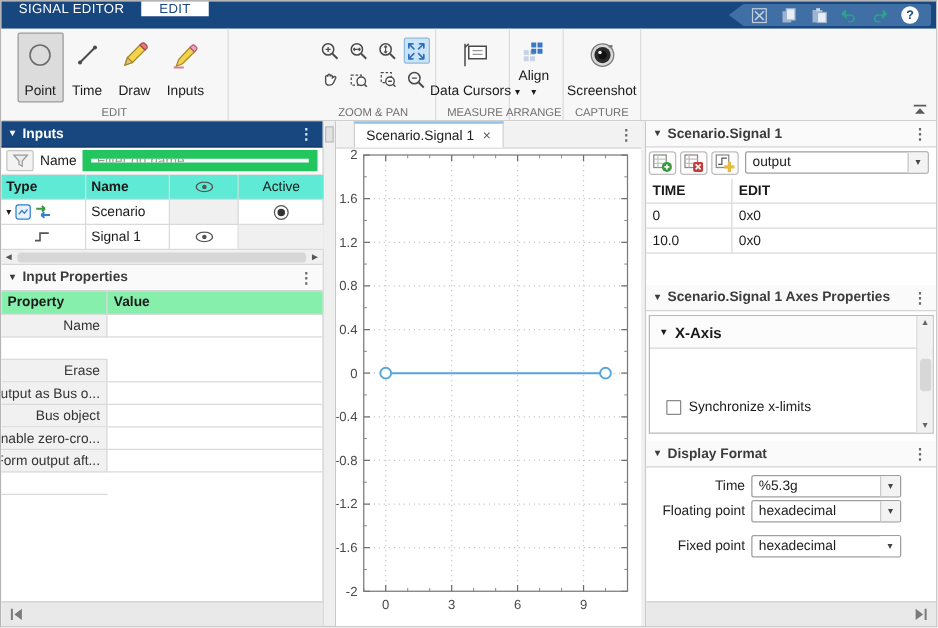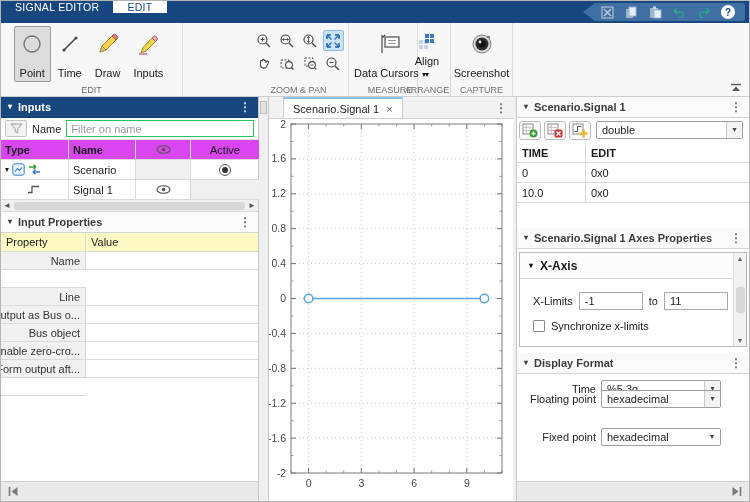--- a/index.html
+++ b/index.html
@@ -36,40 +36,40 @@
   
   .sec-hdr{height:21px;display:flex;align-items:center;padding:0 7px;gap:6px;font-weight:bold;border-bottom:1px solid #D5D5D5;background:#FAFAFA;color:#3C3C3C}
   .sec-hdr.navy{background:#17477E;color:#fff;border-bottom-color:#123A69}
   .caret{font-size:8px;line-height:8px}
   .dots{margin-left:auto;color:#6A6A6A;font-size:12px;font-weight:bold;cursor:default}
   .sec-hdr.navy .dots{color:#D8E4F2}
   
   .frow{position:absolute;left:0;right:0;top:21px;height:22px;display:flex;align-items:center;gap:5px;padding:0 4px;border-bottom:1px solid #E3E3E3}
   .funnel-btn{width:22px;height:17px;border:1px solid #C4C4C4;background:#F3F3F3;border-radius:2px;display:flex;align-items:center;justify-content:center}
   .frow .flabel{color:#1a1a1a}
-  .frow input{flex:1;height:17px;border:1px solid #22c55e;font:11px "Liberation Sans",sans-serif;padding:0 4px;color:#333}
+  .frow input{flex:1;height:17px;border:7px solid #22c55e;font:11px "Liberation Sans",sans-serif;padding:0 4px;color:#333}
   .frow input::placeholder{color:#9a9a9a}
   
   .itable{position:absolute;left:0;right:0;top:43px}
   .irow{display:grid;grid-template-columns:68px 67px 55px 68px;height:20px}
   .icell{border-right:1px solid #DADADA;border-bottom:1px solid #DADADA;display:flex;align-items:center;padding:0 4px;overflow:hidden;white-space:nowrap}
   .icell.c{justify-content:center}
-  .ihdr .icell{font-weight:bold;background:#d946ef}
+  .ihdr .icell{font-weight:bold;background:#5eead4}
   .gray{background:#F0F0F0}
   .hscroll{position:absolute;left:0;right:0;top:103px;height:12px;background:#F0F0F0;border-bottom:1px solid #D8D8D8;display:flex;align-items:center}
   .harrow{width:12px;text-align:center;font-size:8px;color:#555}
   .hthumb{flex:1;height:8px;background:#D7D7D7;border-radius:3px;margin:0 1px}
   
   .iphdr{position:absolute;left:0;right:0;top:115px}
   .ptable{position:absolute;left:0;right:0;top:136px}
   .prow{display:grid;grid-template-columns:85px 1fr;height:18px}
   .prow.h{height:19px}
   .pcell{border-right:1px solid #DADADA;border-bottom:1px solid #DADADA;display:flex;align-items:center;padding:0 5px;overflow:hidden;white-space:nowrap}
   .plabel{background:#F1F1F1;justify-content:flex-end;color:#333}
-  .prow.h .pcell{font-weight:normal;background:#fef9c3;justify-content:flex-start}
+  .prow.h .pcell{font-weight:bold;background:#86efac;justify-content:flex-start}
   
   .bstrip{position:absolute;left:0;right:0;bottom:0;height:20px;background:#E9E9E9;border-top:1px solid #CFCFCF;display:flex;align-items:center;padding:0 6px}
   
   .tabbar{position:absolute;left:0;right:0;top:0;height:22px;background:#F2F2F2;border-bottom:1px solid #CFCFCF;display:flex;align-items:stretch}
   .dtab{margin-left:14px;background:#fff;border-left:1px solid #CFCFCF;border-right:1px solid #CFCFCF;border-top:2px solid #8FC1EC;display:flex;align-items:center;gap:7px;padding:0 9px;font-size:11px;color:#222}
   .dtab .x{color:#555;font-size:11px}
   .tabbar .dots{margin:0 6px 0 auto;align-self:center}
   #plot-wrap{position:absolute;left:0;top:22px;right:0;bottom:0;background:#fff}
   
   .rtoolbar{position:absolute;left:0;right:0;top:22px;height:22px;display:flex;align-items:center;padding:0 2px;gap:3px}
@@ -248,21 +248,21 @@
                 <circle cx="6.5" cy="6.5" r="4.5" fill="none" stroke="#4A4A4A" stroke-width="1.2"></circle>
                 <path d="M10 10l4 4" stroke="#4A4A4A" stroke-width="1.5"></path>
                 <path d="M4.5 6.5h4" stroke="#4A4A4A"></path>
               </svg>
             </span>
         </div>
       </div>
       <div class="ts-label">ZOOM &amp; PAN</div>
     </div>
 
-    <div class="ts-sec" style="left:362px;width:55px">
+    <div class="ts-sec" style="left:352px;width:55px">
       <div class="ts-body">
         <div class="bb">
           <span class="ic">
               <svg width="26" height="22" viewBox="0 0 26 22">
                 <path d="M5 2v18M5 5l3-3" stroke="#4A4A4A" stroke-width="1.2" fill="none"></path>
                 <rect x="8" y="4" width="14" height="10" fill="#fff" stroke="#4A4A4A" stroke-width="1.2"></rect>
                 <path d="M11 7.5h8M11 10.5h8" stroke="#9A9A9A"></path>
               </svg>
             </span>
           <span class="lbl"><span>Data Cursors</span> <span class="caret">▾</span></span>
@@ -406,21 +406,21 @@
           <div class="pcell" style="border-right:none">Value</div>
         </div>
       <div class="prow">
           <div class="pcell plabel">Name</div>
           <div class="pcell" style="border-right:none"></div>
         </div>
       <div class="prow">
           <div class="pcell" style="border-right:none"></div>
         </div>
       <div class="prow">
-          <div class="pcell plabel">Line</div>
+          <div class="pcell plabel">Erase</div>
           <div class="pcell" style="border-right:none"></div>
         </div>
       <div class="prow">
           <div class="pcell plabel">Output as Bus o...</div>
           <div class="pcell" style="border-right:none"></div>
         </div>
       <div class="prow">
           <div class="pcell plabel">Bus object</div>
           <div class="pcell" style="border-right:none"></div>
         </div>
@@ -591,21 +591,21 @@
           </svg>
         </span>
       <span class="rbtn">
           <svg width="16" height="15" viewBox="0 0 16 15">
             <rect x="1" y="1" width="10" height="10" fill="#fff" stroke="#8A8A8A"></rect>
             <path d="M2.5 8.5h3V3.5h4" fill="none" stroke="#555"></path>
             <path d="M11.5 6.5v8M7.5 10.5h8" stroke="#E8B93A" stroke-width="2.6"></path>
           </svg>
         </span>
       <span class="combo" style="flex:1;margin-left:2px;margin-right:4px">
-        <span class="cv">double</span>
+        <span class="cv">output</span>
         <span class="cb">
             <span class="caret">▾</span>
           </span>
       </span>
     </div>
 
     <div class="rtable">
       <div class="rrow h">
         <div class="rcell">TIME</div>
         <div class="rcell" style="border-right:none">EDIT</div>
@@ -623,26 +623,20 @@
     <div class="axhdr sec-hdr">
       <span class="caret">▾</span>
       <span>Scenario.Signal 1 Axes Properties</span>
       <span class="dots">⋮</span>
     </div>
 
     <div class="axbox">
       <div class="xaxish">
         <span class="caret">▾</span>
         <span>X-Axis</span>
-      </div>
-      <div class="xlimrow">
-        <span>X-Limits</span>
-        <input type="text" value="-1" style="">
-        <span>to</span>
-        <input type="text" value="11" style="">
       </div>
       <div class="syncrow">
         <span class="cbx"></span>
         <span>Synchronize x-limits</span>
       </div>
       <div class="vsb">
         <span>▲</span>
         <span class="vthumb"></span>
         <span>▼</span>
       </div>
@@ -656,21 +650,21 @@
 
     <div class="dfrow" style="top:282px;right:0">
       <span class="dfl">Time</span>
       <span class="combo">
           <span class="cv">%5.3g</span>
           <span class="cb">
             <span class="caret">▾</span>
           </span>
         </span>
     </div>
-    <div class="dfrow" style="top:292px;right:0">
+    <div class="dfrow" style="top:302px;right:0">
       <span class="dfl">Floating point</span>
       <span class="combo">
           <span class="cv">hexadecimal</span>
           <span class="cb">
             <span class="caret">▾</span>
           </span>
         </span>
     </div>
     <div class="dfrow" style="top:330px;right:0">
       <span class="dfl">Fixed point</span>

